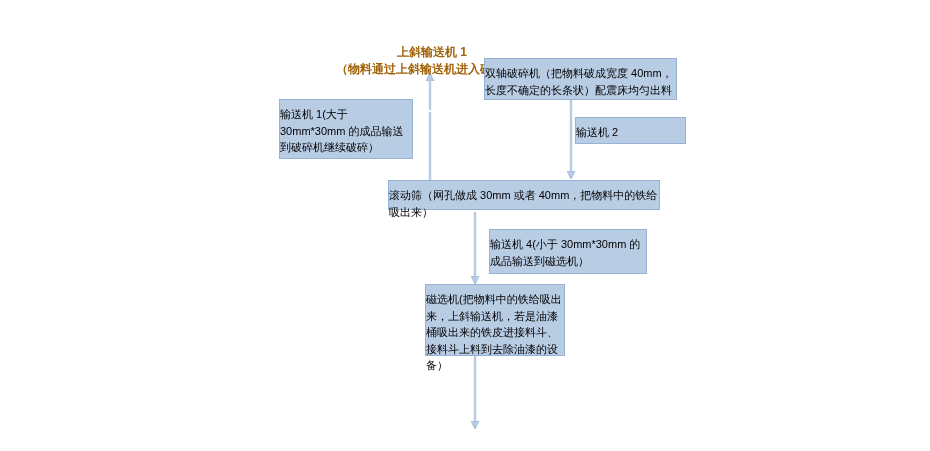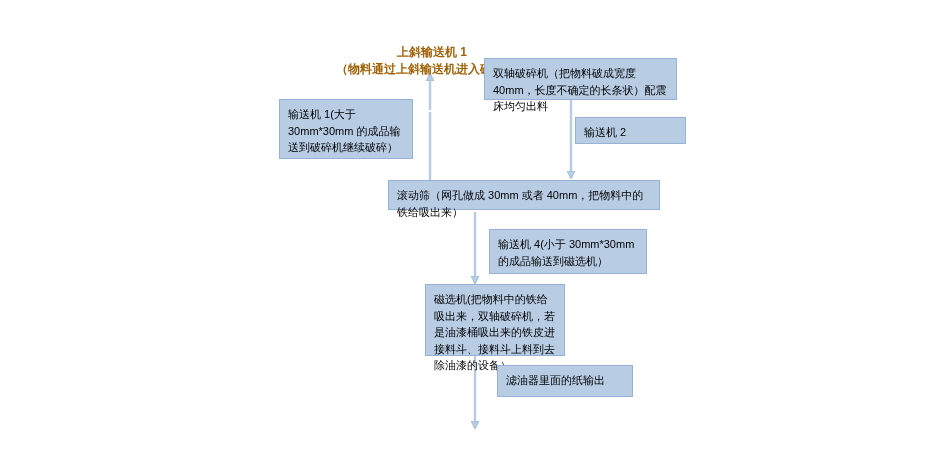--- a/index.html
+++ b/index.html
@@ -18,21 +18,21 @@
     overflow: hidden;
   }
   .node {
     position: absolute;
     box-sizing: border-box;
     background: #b8cce4;
     border: 1px solid #95b3d7;
     color: #000000;
     font-size: 11px;
     line-height: 1.5;
-    padding: 6px 8px;
+    padding: 6px 0;
     text-align: left;
   }
   .title-text {
     position: absolute;
     font-size: 12px;
     font-weight: bold;
     color: #a16207;
     line-height: 1.45;
     text-align: center;
     white-space: nowrap;
@@ -77,17 +77,16 @@
   <div class="node" style="left:484px; top:58px; width:193px; height:42px;">双轴破碎机（把物料破成宽度 40mm，长度不确定的长条状）配震床均匀出料</div>
 
   <div class="node" style="left:279px; top:99px; width:134px; height:60px;">输送机 1(大于 30mm*30mm 的成品输送到破碎机继续破碎）</div>
 
   <div class="node" style="left:575px; top:117px; width:111px; height:27px;">输送机 2</div>
 
   <div class="node" style="left:388px; top:180px; width:272px; height:30px;">滚动筛（网孔做成 30mm 或者 40mm，把物料中的铁给吸出来）</div>
 
   <div class="node" style="left:489px; top:229px; width:158px; height:45px;">输送机 4(小于 30mm*30mm 的成品输送到磁选机）</div>
 
-  <div class="node" style="left:425px; top:284px; width:140px; height:72px;">磁选机(把物料中的铁给吸出来，双轴破碎机，若是油漆桶吸出来的铁皮进接料斗、接料斗上料到去除油漆的设备）</div>
+  <div class="node" style="left:425px; top:284px; width:140px; height:72px;">磁选机(把物料中的铁给吸出来，上斜输送机，若是油漆桶吸出来的铁皮进接料斗、接料斗上料到去除油漆的设备）</div>
 
-  <div class="node" style="left:497px; top:365px; width:136px; height:32px;">滤油器里面的纸输出</div>
 
 </div>
 
 </body></html>

